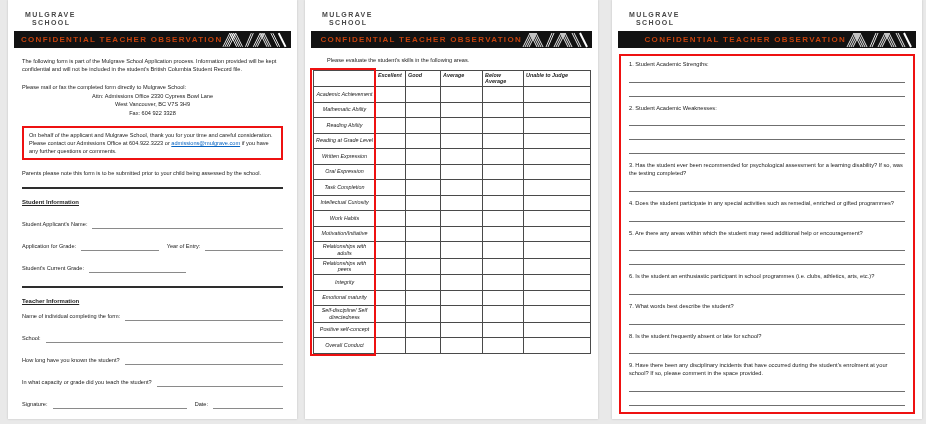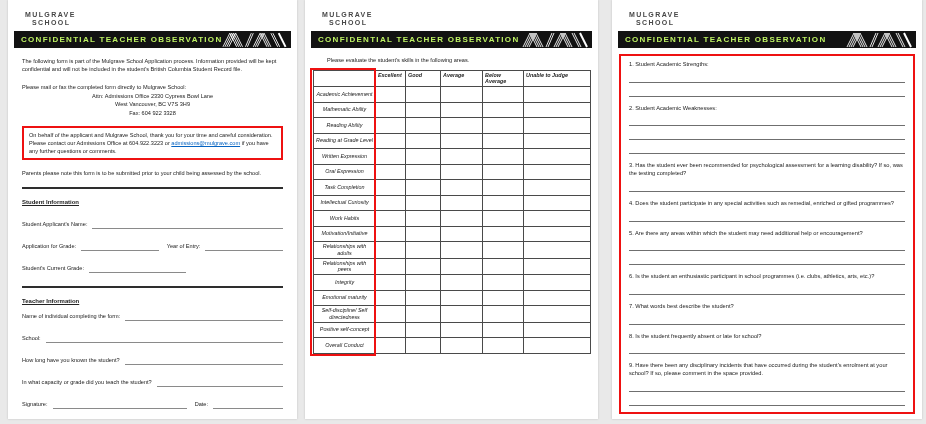--- a/index.html
+++ b/index.html
@@ -17,22 +17,22 @@
   #page2{left:305px;width:293px;}
   #page3{left:612px;width:310px;}
 
   
   .logo{
     padding:11px 0 0 17px;font-size:7px;font-weight:bold;letter-spacing:1.4px;
     color:#474747;line-height:1.15;
   }
   .logo .l2{margin-left:7px;}
   .banner{
-    margin:4px 6px 0 6px;height:17px;background:#121212;color:#bef264;
-    display:flex;align-items:center;justify-content:space-between;
+    margin:4px 6px 0 6px;height:17px;background:#121212;color:#c2410c;
+    display:flex;align-items:center;justify-content:flex-end;
     padding:0 4px 0 7px;box-sizing:border-box;
   }
   .banner .title{font-size:8px;font-weight:bold;letter-spacing:1.3px;white-space:nowrap;}
   .banner svg{display:block;}
 
   
   .p1-body{padding:0 14px;font-size:5.6px;line-height:1.4;}
   .para{margin-top:10px;}
   .attn{text-align:center;margin-top:1px;}
   .redbox{

